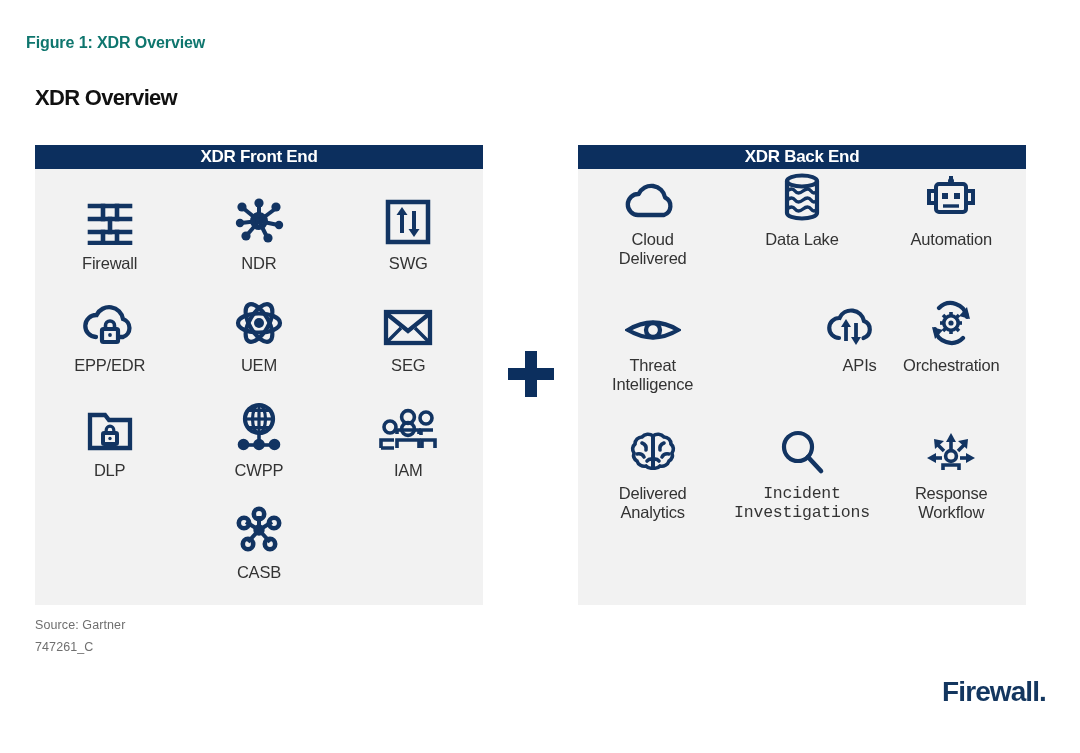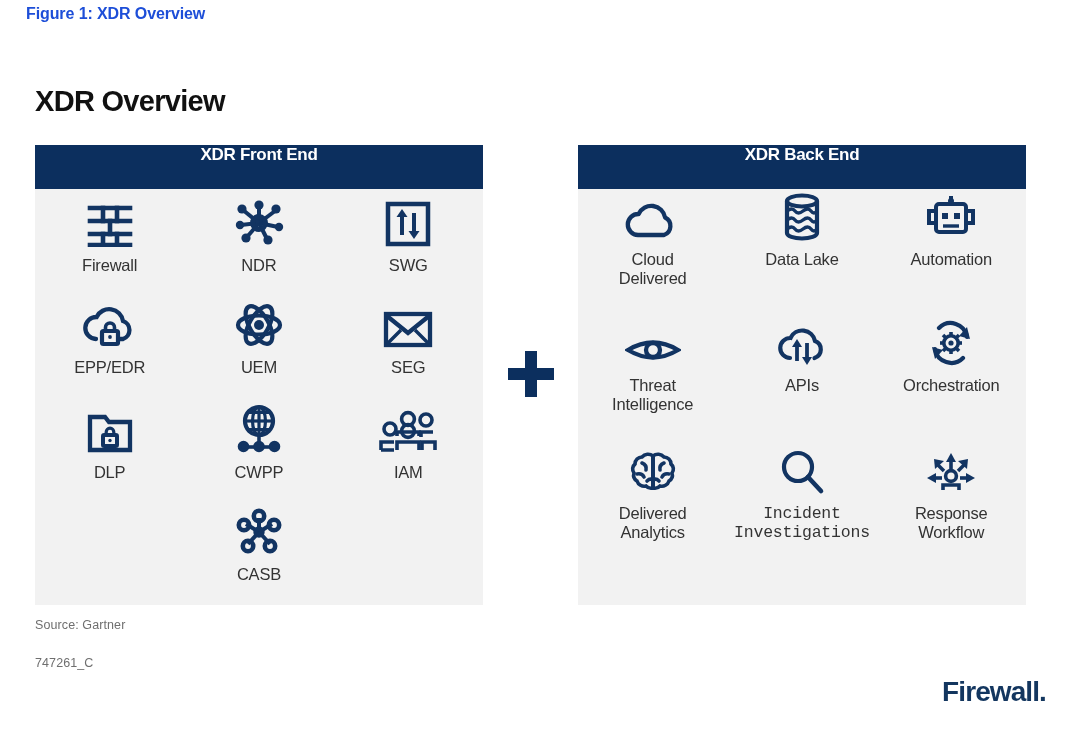--- a/index.html
+++ b/index.html
@@ -3,31 +3,31 @@
 <meta charset="utf-8">
 <style>
   html,body{margin:0;padding:0;}
   body{
     width:1080px;height:753px;background:#ffffff;
     font-family:"Liberation Sans", sans-serif;
     -webkit-font-smoothing:antialiased;
     position:relative;overflow:hidden;
   }
   .figure-caption{
-    position:absolute;left:26px;top:5px;
-    font-size:16px;font-weight:bold;color:#1d4ed8;letter-spacing:-0.1px;
+    position:absolute;left:26px;top:34px;
+    font-size:16px;font-weight:bold;color:#0f766e;letter-spacing:-0.1px;
   }
   .chart-title{
     position:absolute;left:35px;top:85px;
-    font-size:29px;font-weight:bold;color:#111111;letter-spacing:-0.7px;
+    font-size:22px;font-weight:bold;color:#111111;letter-spacing:-0.7px;
   }
 
   .panel{position:absolute;background:#f2f2f2;}
   .panel-header{
-    height:44px;background:#0c2f5e;display:flex;align-items:flex-start;justify-content:center;
+    height:24px;background:#0c2f5e;display:flex;align-items:center;justify-content:center;
   }
   .panel-header span{
     color:#ffffff;font-size:17px;font-weight:bold;letter-spacing:-0.3px;
   }
   #panel-front{left:35px;top:145px;width:448px;height:460px;}
   #panel-back{left:578px;top:145px;width:448px;height:460px;}
 
   .grid{display:flex;flex-wrap:wrap;padding:0;}
   .cell{
     display:flex;flex-direction:column;align-items:center;
@@ -53,38 +53,38 @@
   .plus:before,.plus:after{
     content:"";position:absolute;background:#0c2f5e;
   }
   .plus:before{left:0;top:17px;width:46px;height:12px;}
   .plus:after{left:17px;top:0;width:12px;height:46px;}
 
   .source{
     position:absolute;left:35px;top:618px;
     font-size:12.5px;color:#6f6f6f;letter-spacing:0.1px;
   }
-  .source .line2{margin-top:24px;}
+  .source .line2{margin-top:8px;}
 
   .logo{
     position:absolute;right:34px;top:676px;
     font-size:28px;font-weight:bold;color:#13365f;letter-spacing:-0.9px;
   }
 </style>
 </head>
 <body>
 
 <div class="figure-caption">Figure 1: XDR Overview</div>
 <div class="chart-title">XDR Overview</div>
 
 <div class="panel" id="panel-front">
   <div class="panel-header">
     <span>XDR Front End</span>
   </div>
-  <div class="grid front" style="padding-top:6px;">
+  <div class="grid front" style="padding-top:24px;">
 
     <div class="cell">
       <div class="icon-wrap">
         <svg width="48" height="46" viewBox="0 0 48 46">
           <g fill="none" stroke="#123462" stroke-width="4.6" stroke-linecap="square">
             <line x1="4" y1="7" x2="44" y2="7"></line>
             <line x1="4" y1="20" x2="44" y2="20"></line>
             <line x1="4" y1="33" x2="44" y2="33"></line>
             <line x1="4" y1="44" x2="44" y2="44"></line>
             <line x1="17" y1="7" x2="17" y2="20"></line>
@@ -321,21 +321,21 @@
       <div class="icon-wrap">
         <svg width="56" height="34" viewBox="0 0 56 34">
           <path d="M3 17 q25 -15 50 0 q-25 15 -50 0 z" fill="none" stroke="#123462" stroke-width="4.3"></path>
           <circle cx="28" cy="17" r="7" fill="none" stroke="#123462" stroke-width="4.3"></circle>
         </svg>
       </div>
       <div class="cell-label">Threat
 Intelligence</div>
     </div>
 
-    <div class="cell" style="margin-top:26px;">
+    <div class="cell" style="margin-top:26px;align-items:flex-end;">
       <div class="icon-wrap">
         <svg width="52" height="42" viewBox="0 0 52 42">
           <path d="M14 33 a10 10 0 0 1 0.5 -20 a13 13 0 0 1 24.5 3 a9 9 0 0 1 -0.5 17" fill="none" stroke="#123462" stroke-width="4.2" stroke-linecap="round"></path>
           <g stroke="#123462" stroke-width="3.8" fill="none">
             <line x1="21" y1="36" x2="21" y2="20"></line>
             <line x1="31" y1="18" x2="31" y2="34"></line>
           </g>
           <polygon points="21,14 16,22 26,22" fill="#123462"></polygon>
           <polygon points="31,40 26,32 36,32" fill="#123462"></polygon>
         </svg>

